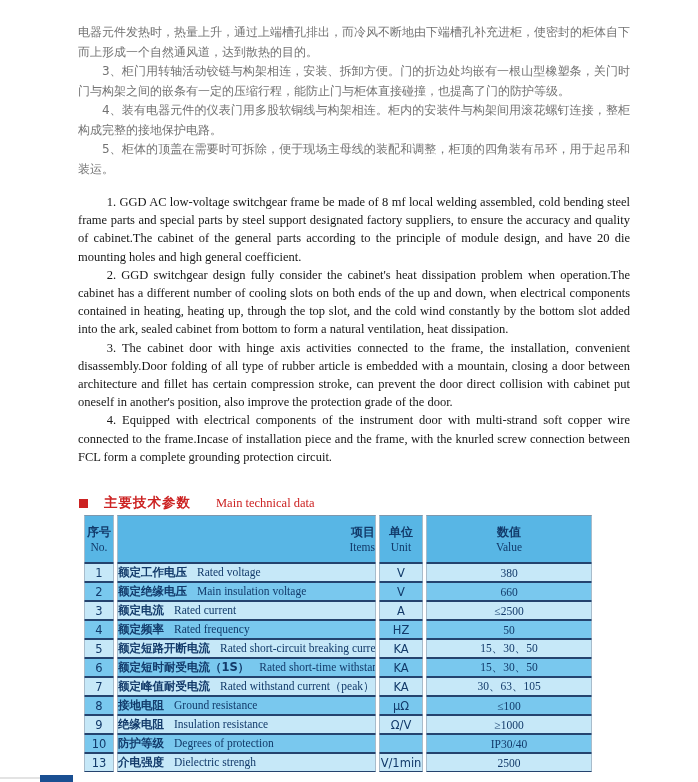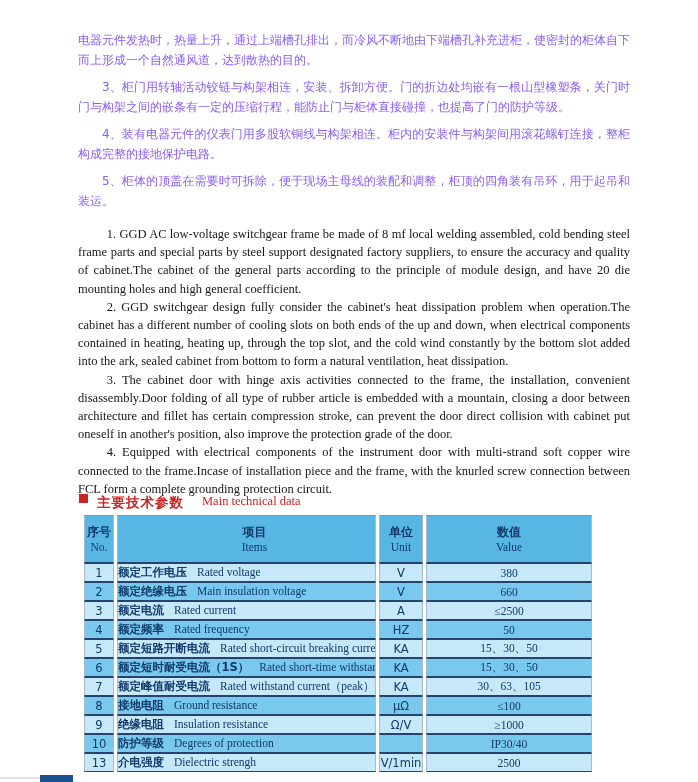--- a/index.html
+++ b/index.html
@@ -5,32 +5,32 @@
   * { margin:0; padding:0; box-sizing:border-box; }
   html,body { background:#ffffff; }
   .page {
     position:relative; width:698px; height:782px;
     background:#ffffff; overflow:hidden;
     font-family:"DejaVu Sans","Liberation Sans",sans-serif;
   }
   
   .text-col { position:absolute; left:78px; top:23px; width:552px; }
   .zh-block p {
-    font-size:12px; line-height:19.5px; color:#8b5cf6;
-    text-align:justify; font-family:"DejaVu Sans","Liberation Sans",sans-serif;margin-top:8px;
+    font-size:12px; line-height:19.5px; color:#737373;
+    text-align:justify; font-family:"DejaVu Sans","Liberation Sans",sans-serif;
   }
   .zh-block p + p { text-indent:2em; }
   .en-block { margin-top:14px; }
   .en-block p {
     font-family:"Liberation Serif","DejaVu Serif",serif;
     font-size:12.5px; line-height:18.2px; color:#161616;
     text-align:justify; text-indent:2.3em;
   }
   
-  .section-head { position:absolute; left:79px; top:494px; display:flex; align-items:flex-start; }
+  .section-head { position:absolute; left:79px; top:494px; display:flex; align-items:center;gap:7px; }
   .bullet {
     width:9px; height:9px; background:var(--accent_red,#cc2222);
     margin-right:9px; flex:0 0 auto;
   }
   .title-zh {
     font-size:13.5px; font-weight:bold; color:var(--accent_red,#cc2222);
     letter-spacing:1px;
   }
   .title-en {
     font-family:"Liberation Serif","DejaVu Serif",serif;
@@ -55,21 +55,21 @@
   .tech-table thead th {
     background:var(--table_header_bg,#58b6e5);
     height:48px; vertical-align:middle; text-align:center;
     border-top:1px solid #7d97ad;
   }
   .tech-table thead th .h-zh { font-size:12px; font-weight:bold; line-height:15px; }
   .tech-table thead th .h-en {
     font-family:"Liberation Serif","DejaVu Serif",serif;
     font-size:11.5px; font-weight:normal; line-height:14px;
   }
-  .tech-table thead th.col-items { text-align:center; padding-left:16px; }
+  .tech-table thead th.col-items { text-align:right; padding-left:16px; }
   .tech-table tbody td { height:19px; vertical-align:middle; font-size:11.5px; }
   .tech-table tbody tr:nth-child(odd)  td { background:var(--row_light,#c6e8f8); }
   .tech-table tbody tr:nth-child(even) td { background:var(--row_dark,#79c8ee); }
   .tech-table td.cell-no, .tech-table td.cell-unit, .tech-table td.cell-value { text-align:center; }
   .tech-table td.cell-items { padding-left:0; text-align:left; }
   .tech-table td .i-zh { font-weight:bold; font-size:11.5px; }
   .tech-table td .i-en {
     font-family:"Liberation Serif","DejaVu Serif",serif;
     font-size:11.5px; margin-left:10px;
   }

